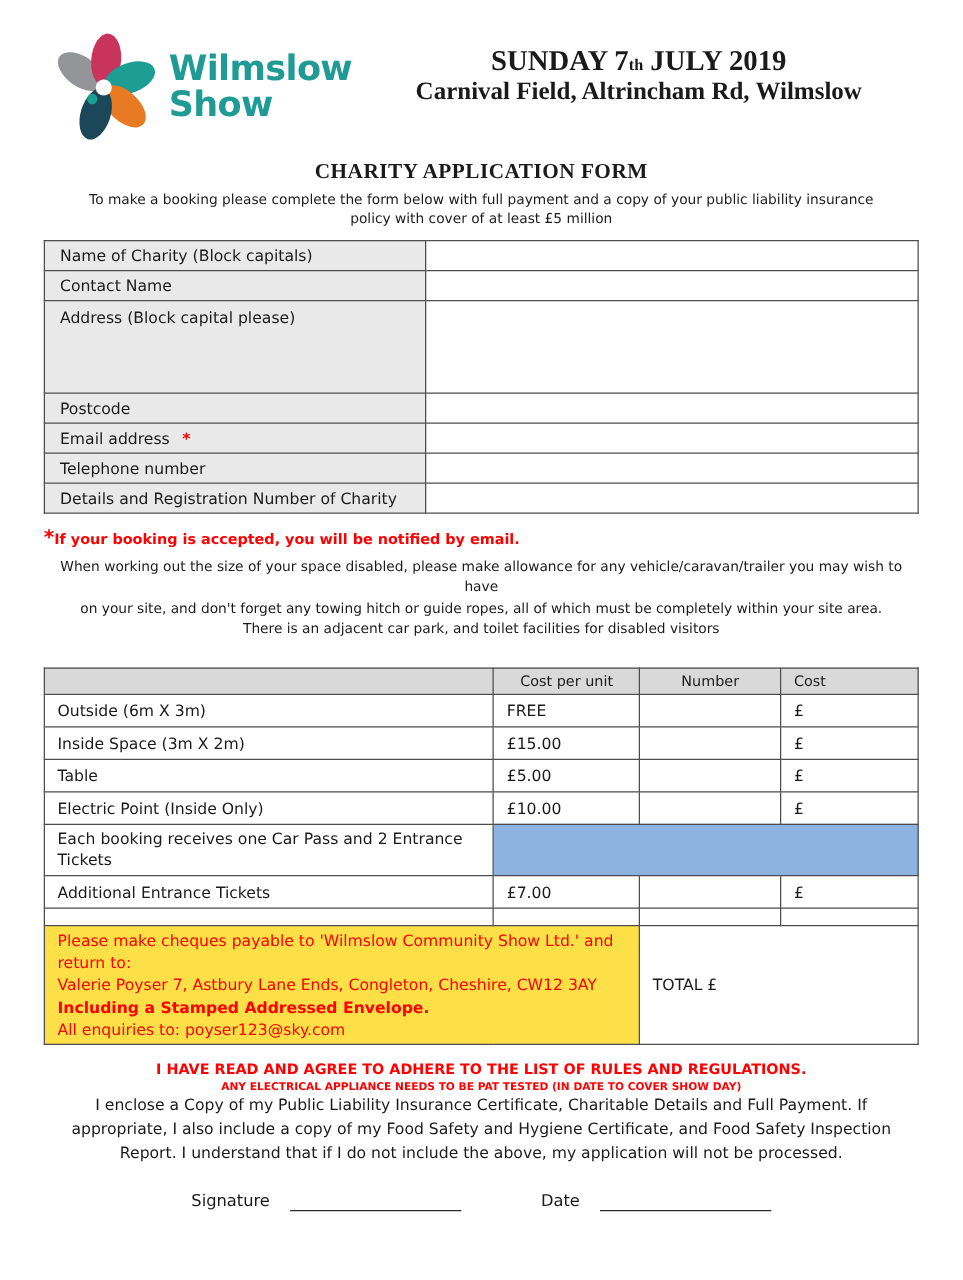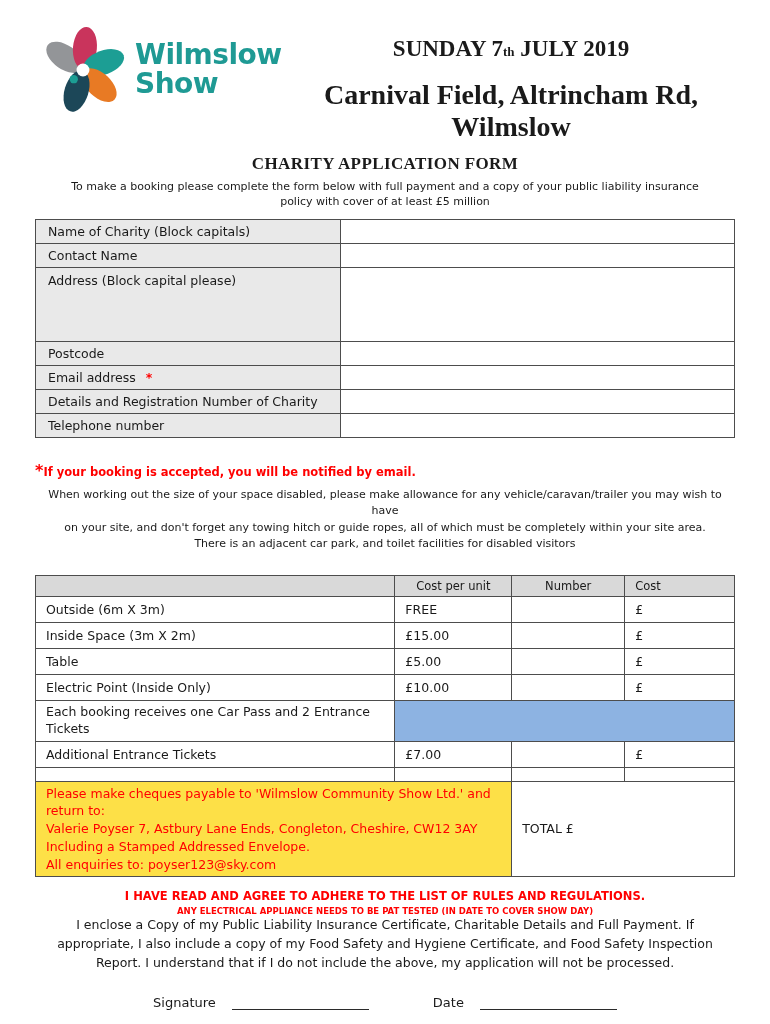--- a/index.html
+++ b/index.html
@@ -10,53 +10,53 @@
     padding:24px 35px 0 35px; position:relative; overflow:hidden;
   }
   
   .header-row { display:flex; align-items:flex-start; }
   .logo-block { display:flex; align-items:center; flex:0 0 252px; }
   .logo-svg { width:96px; height:92px; flex:0 0 auto; }
   .wordmark { color:#1f9a94; font-weight:bold; font-size:28px; line-height:1.02; margin-left:4px; letter-spacing:-0.5px; }
   .title-block { flex:1 1 auto; text-align:center; font-family:"Liberation Serif", serif; }
   .date-title { font-size:23px; font-weight:bold; margin-top:12px; }
   .date-sup { font-size:13px; }
-  .location-title { font-size:28px; font-weight:bold; margin-top:17px; }
+  .location-title { font-size:20px; font-weight:bold; }
   .form-title { text-align:center; font-family:"Liberation Serif", serif; font-weight:bold; font-size:17px; margin-top:11px; letter-spacing:0.4px; }
   .intro { text-align:center; font-size:11px; margin-top:5px; line-height:1.4; }
   .intro div { display:block; }
 
   
   table { border-collapse:collapse; }
   .details-table { width:700px; margin-top:9px; }
   .details-table td { border:1px solid #4d4d4d; font-size:12.5px; padding:3px 8px; height:24px; vertical-align:middle; }
   .details-table td.label-cell { background:#e9e9e9; width:305px;padding-left:12px; }
   .details-table tr.tall td { height:74px; vertical-align:top; padding-top:5px; }
   .req { color:#ff0000; font-weight:bold; margin-left:10px; }
 
   
-  .email-note { color:#ff0000; font-weight:bold; font-size:11.5px; margin-top:23px; }
+  .email-note { color:#ff0000; font-weight:bold; font-size:11.5px; margin-top:9px; }
   .email-note .star { font-size:16px; }
   .space-note { text-align:center; font-size:11px; margin-top:7px; line-height:1.5; }
 
   
   .pricing-table { width:700px; margin-top:22px; }
   .pricing-table th, .pricing-table td { border:1px solid #4d4d4d; font-size:12.5px; padding:3px 10px; }
   .pricing-table th { background:#d9d9d9; font-weight:normal; font-size:11.5px; height:19px; text-align:center; }
   .pricing-table th.item-head { text-align:left; }
   .pricing-table th.cost-head { text-align:left; }
   .pricing-table td { height:26px; }
   .item-cell { text-align:left; }
   .unit-cell { text-align:left; }
   .cost-cell { text-align:left; }
   .blue-cell { background:#8db3e2; }
   .bonus-item { height:36px; line-height:1.35; }
   .spacer-row td { height:14px; padding:0; }
   .payment-cell { background:#fde047; color:#ff0000; font-size:11px; line-height:1.42; padding:6px 10px; height:auto; }
-  .payment-cell .bold-line { font-weight:normal; }
+  .payment-cell .bold-line { font-weight:bold; }
   .total-cell { font-size:13px; padding-left:35px; vertical-align:middle; }
 
   
   .rules-line { color:#ff0000; font-weight:bold; font-size:11.5px; text-align:center; margin-top:12px; }
   .pat-line { color:#ff0000; font-weight:bold; font-size:8.5px; text-align:center; margin-top:3px; }
   .enclosure { text-align:center; font-size:12.5px; line-height:1.5; }
   .signature-row { display:flex; justify-content:center; align-items:flex-end; margin-top:20px; font-size:13px; }
   .sig-line { width:137px; border-bottom:1.5px solid #2b2b2b; height:17px; margin-left:16px; }
   .date-label { margin-left:64px; }
 </style>
@@ -112,25 +112,25 @@
       <td class="label-cell">Postcode</td>
       <td></td>
     </tr>
     <tr>
       <td class="label-cell">
         <span>Email address</span><span class="req">*</span>
       </td>
       <td></td>
     </tr>
     <tr>
+      <td class="label-cell">Telephone number</td>
+      <td></td>
+    </tr>
+    <tr>
       <td class="label-cell">Details and Registration Number of Charity</td>
-      <td></td>
-    </tr>
-    <tr>
-      <td class="label-cell">Telephone number</td>
       <td></td>
     </tr>
   </tbody>
     </table>
 
   <div class="email-note"><span class="star">*</span><span>If your booking is accepted, you will be notified by email.</span></div>
 
   <div class="space-note">
     <div>When working out the size of your space disabled, please make allowance for any vehicle/caravan/trailer you may wish to have</div>
     <div>on your site, and don't forget any towing hitch or guide ropes, all of which must be completely within your site area.</div>

